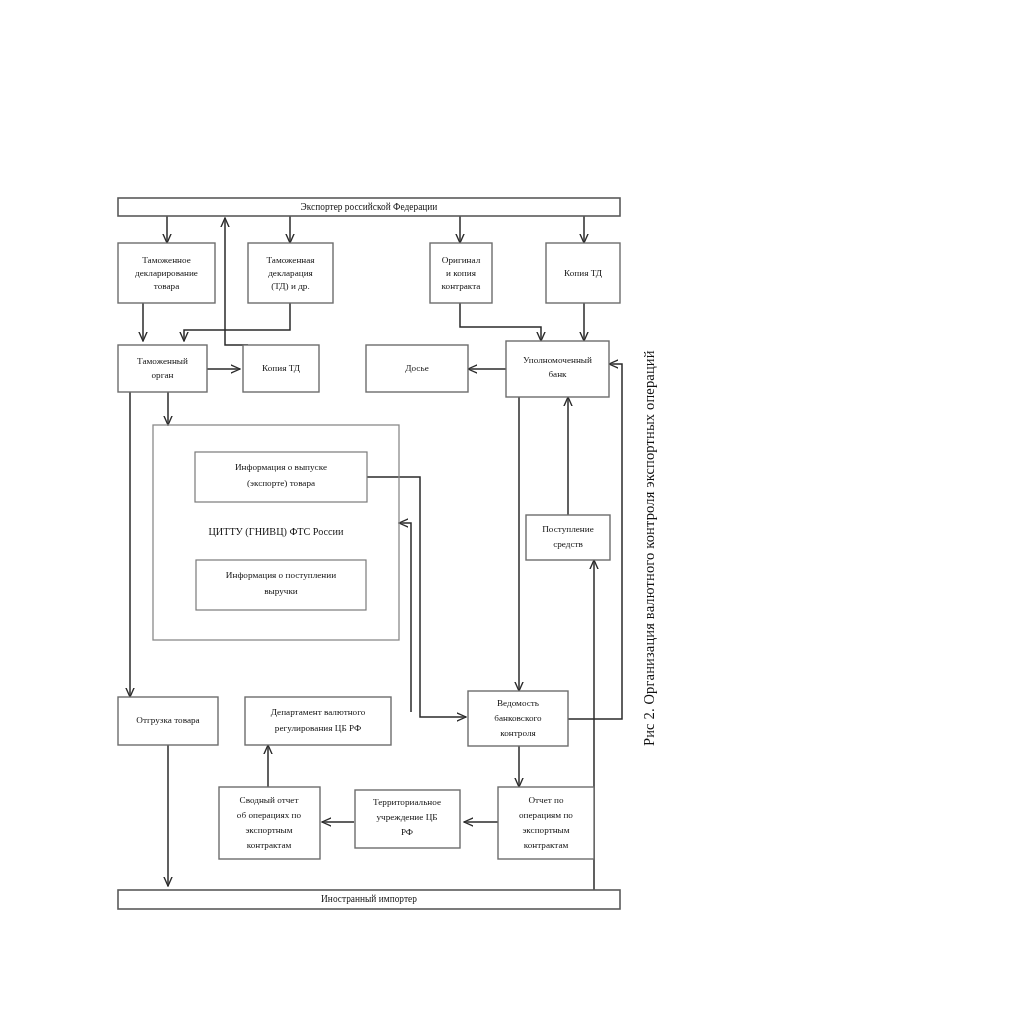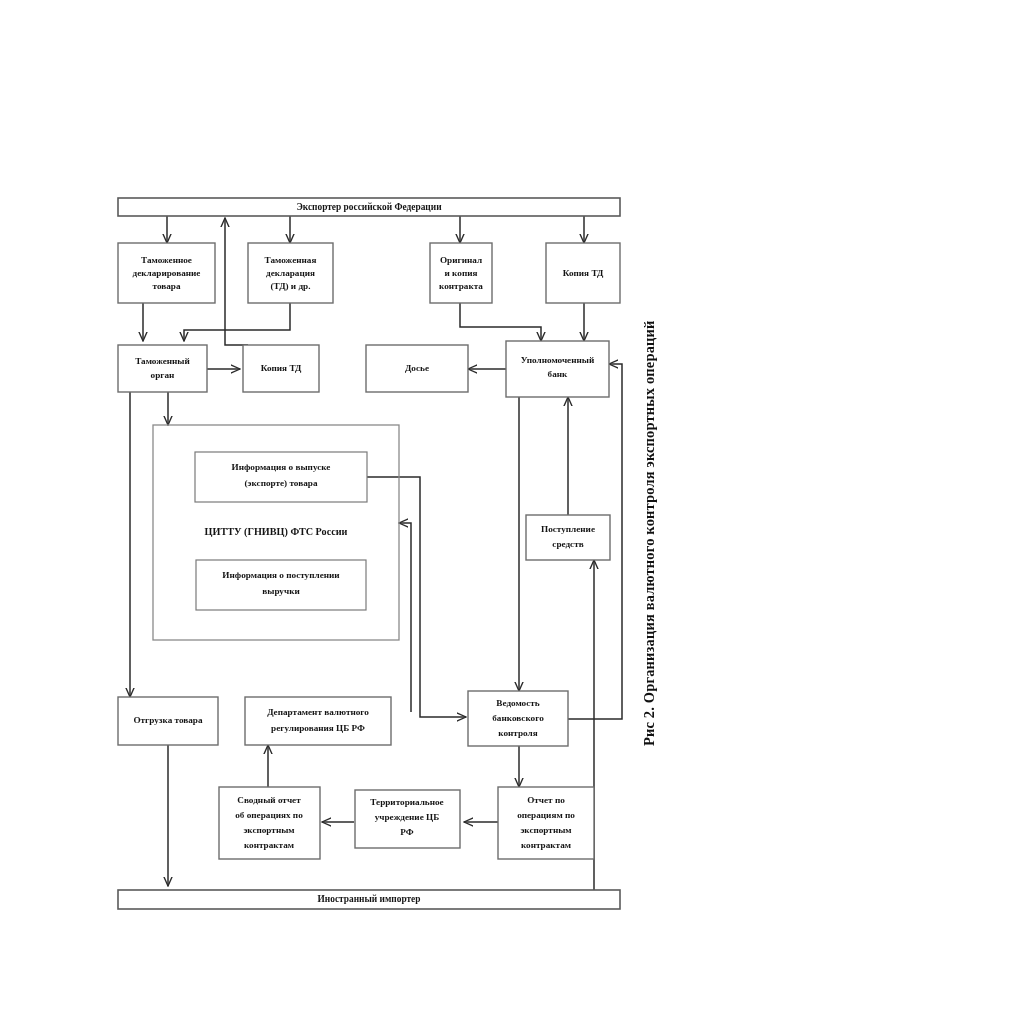--- a/index.html
+++ b/index.html
@@ -12,21 +12,20 @@
     height: 1024px;
     position: relative;
     font-family: "Liberation Serif", "DejaVu Serif", serif;
     overflow: hidden;
   }
   #diagram-root {
     position: absolute;
     left: 0; top: 0;
     width: 1024px;
     height: 1024px;
-    font-weight: bold;
   }
   svg { display: block; }
   .box-rect {
     fill: #ffffff;
     stroke: #6d6d6d;
     stroke-width: 1.4;
   }
   .box-rect-thin {
     fill: #ffffff;
     stroke: #7a7a7a;

